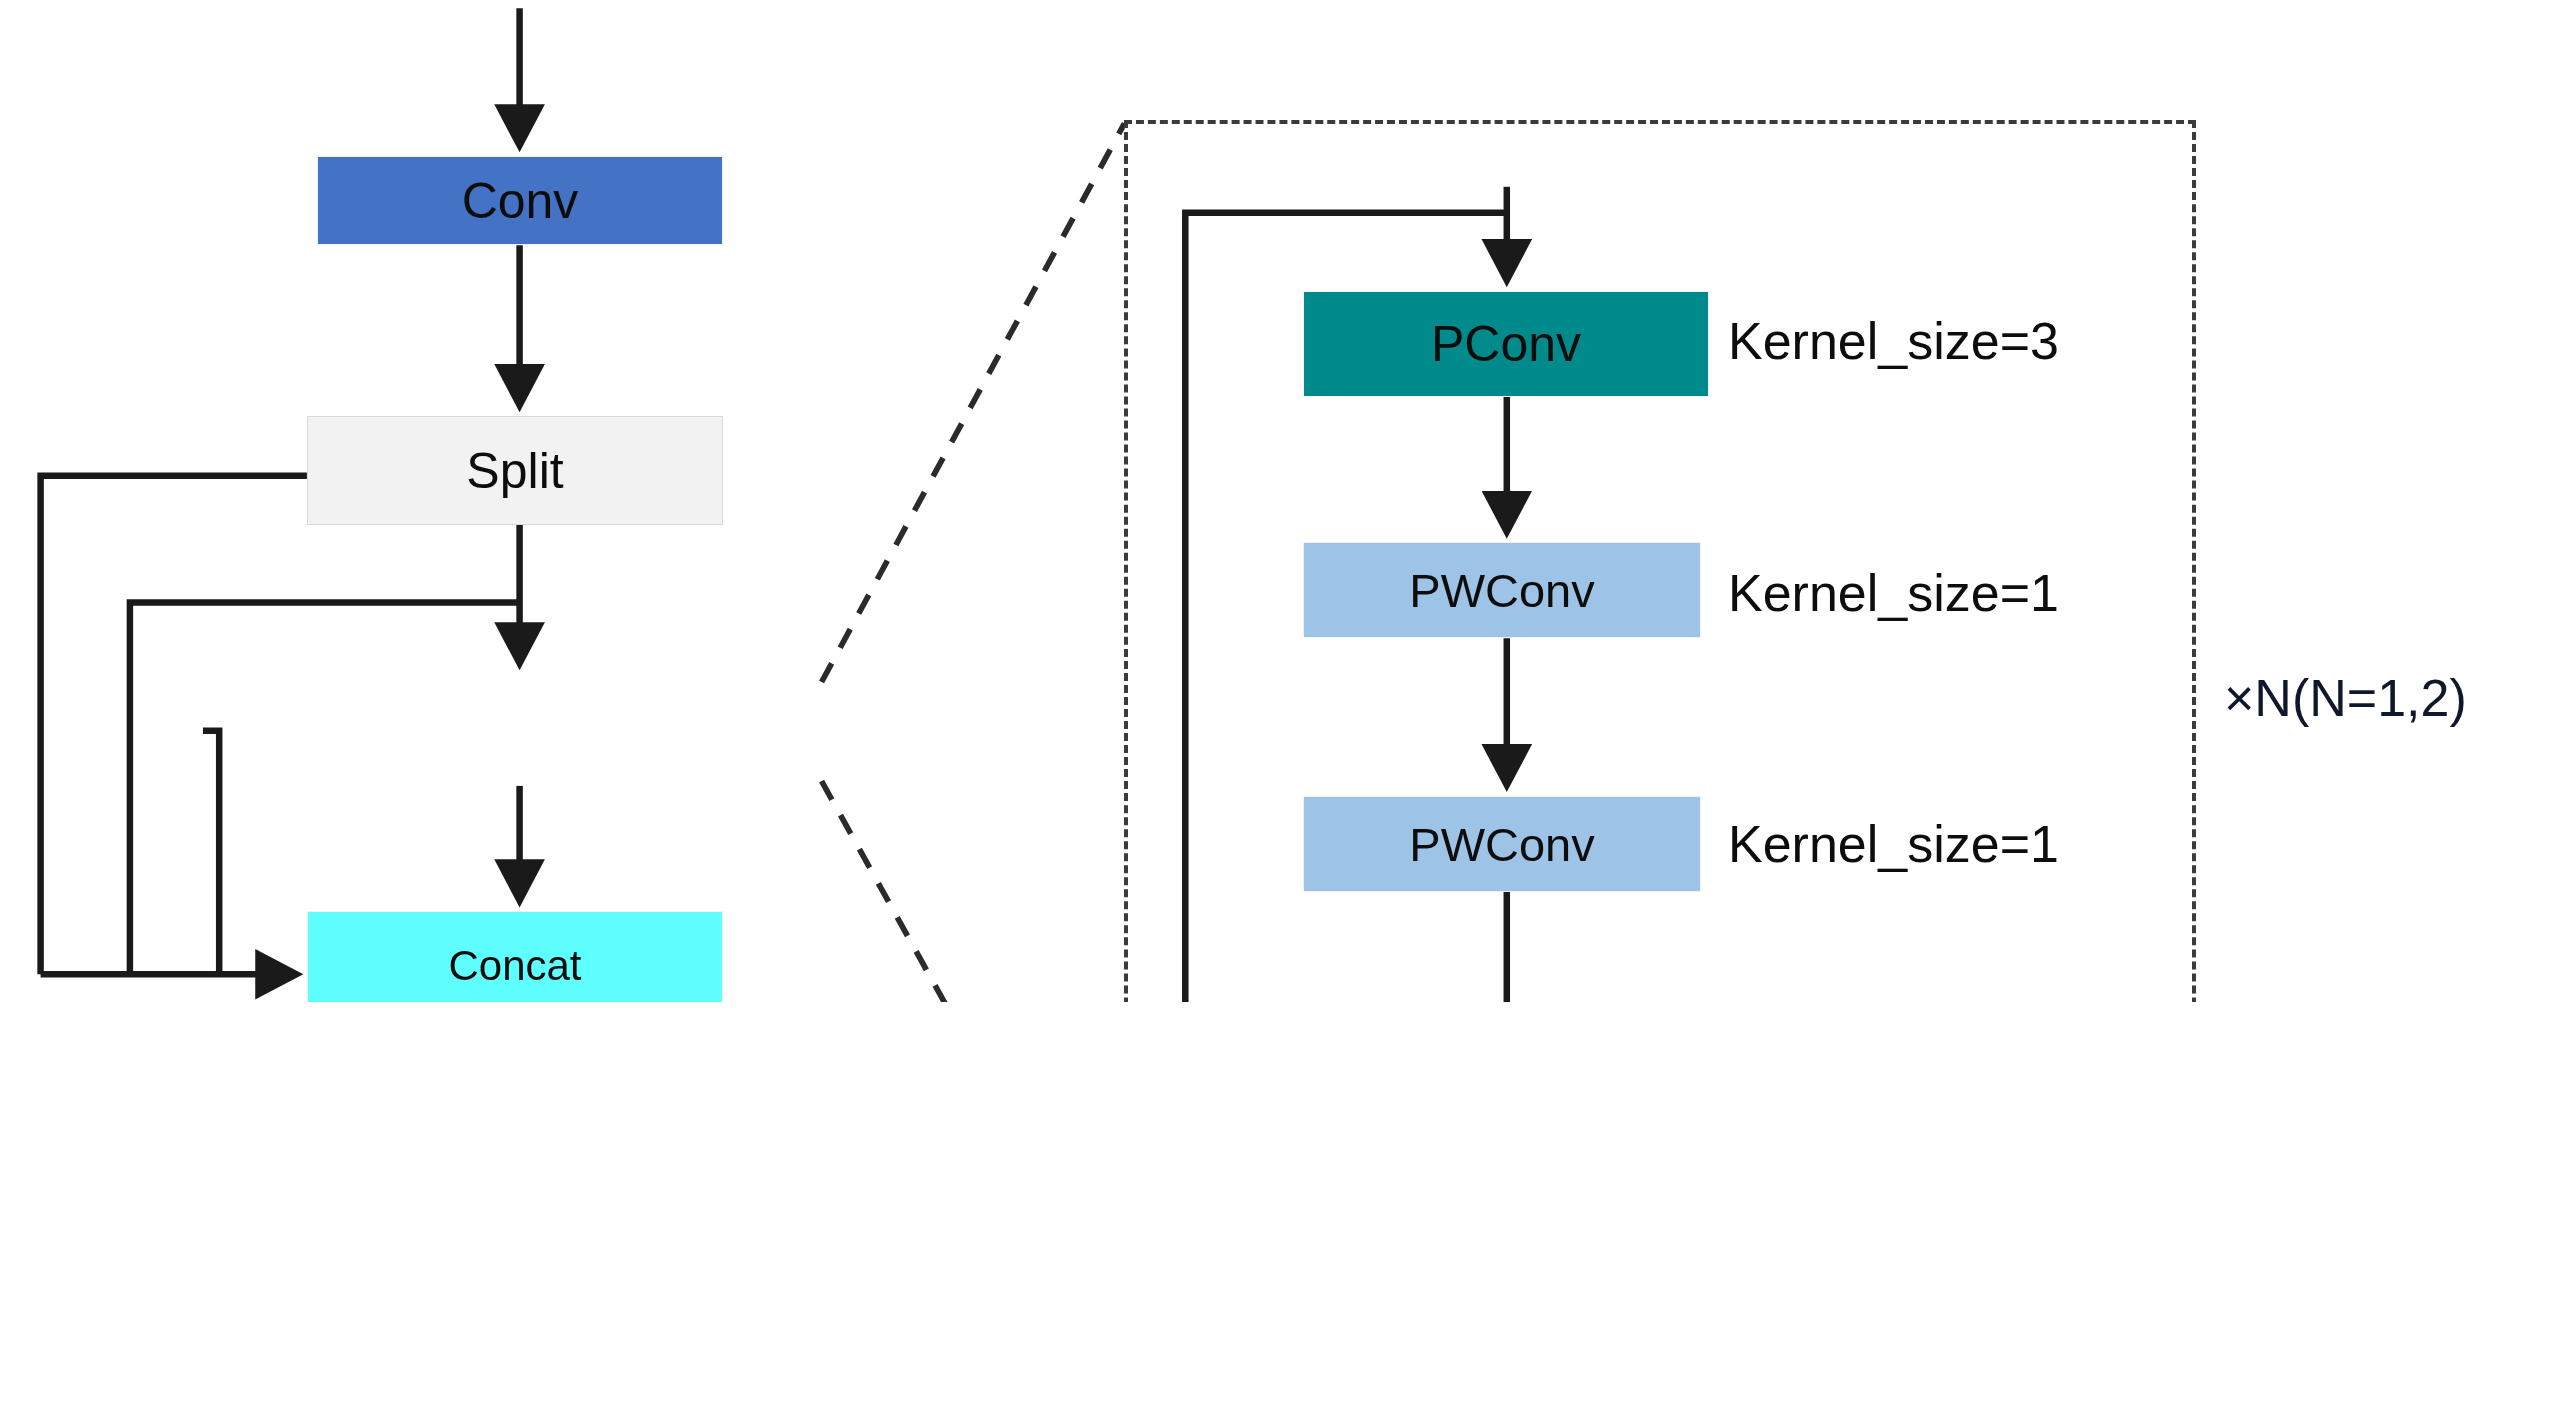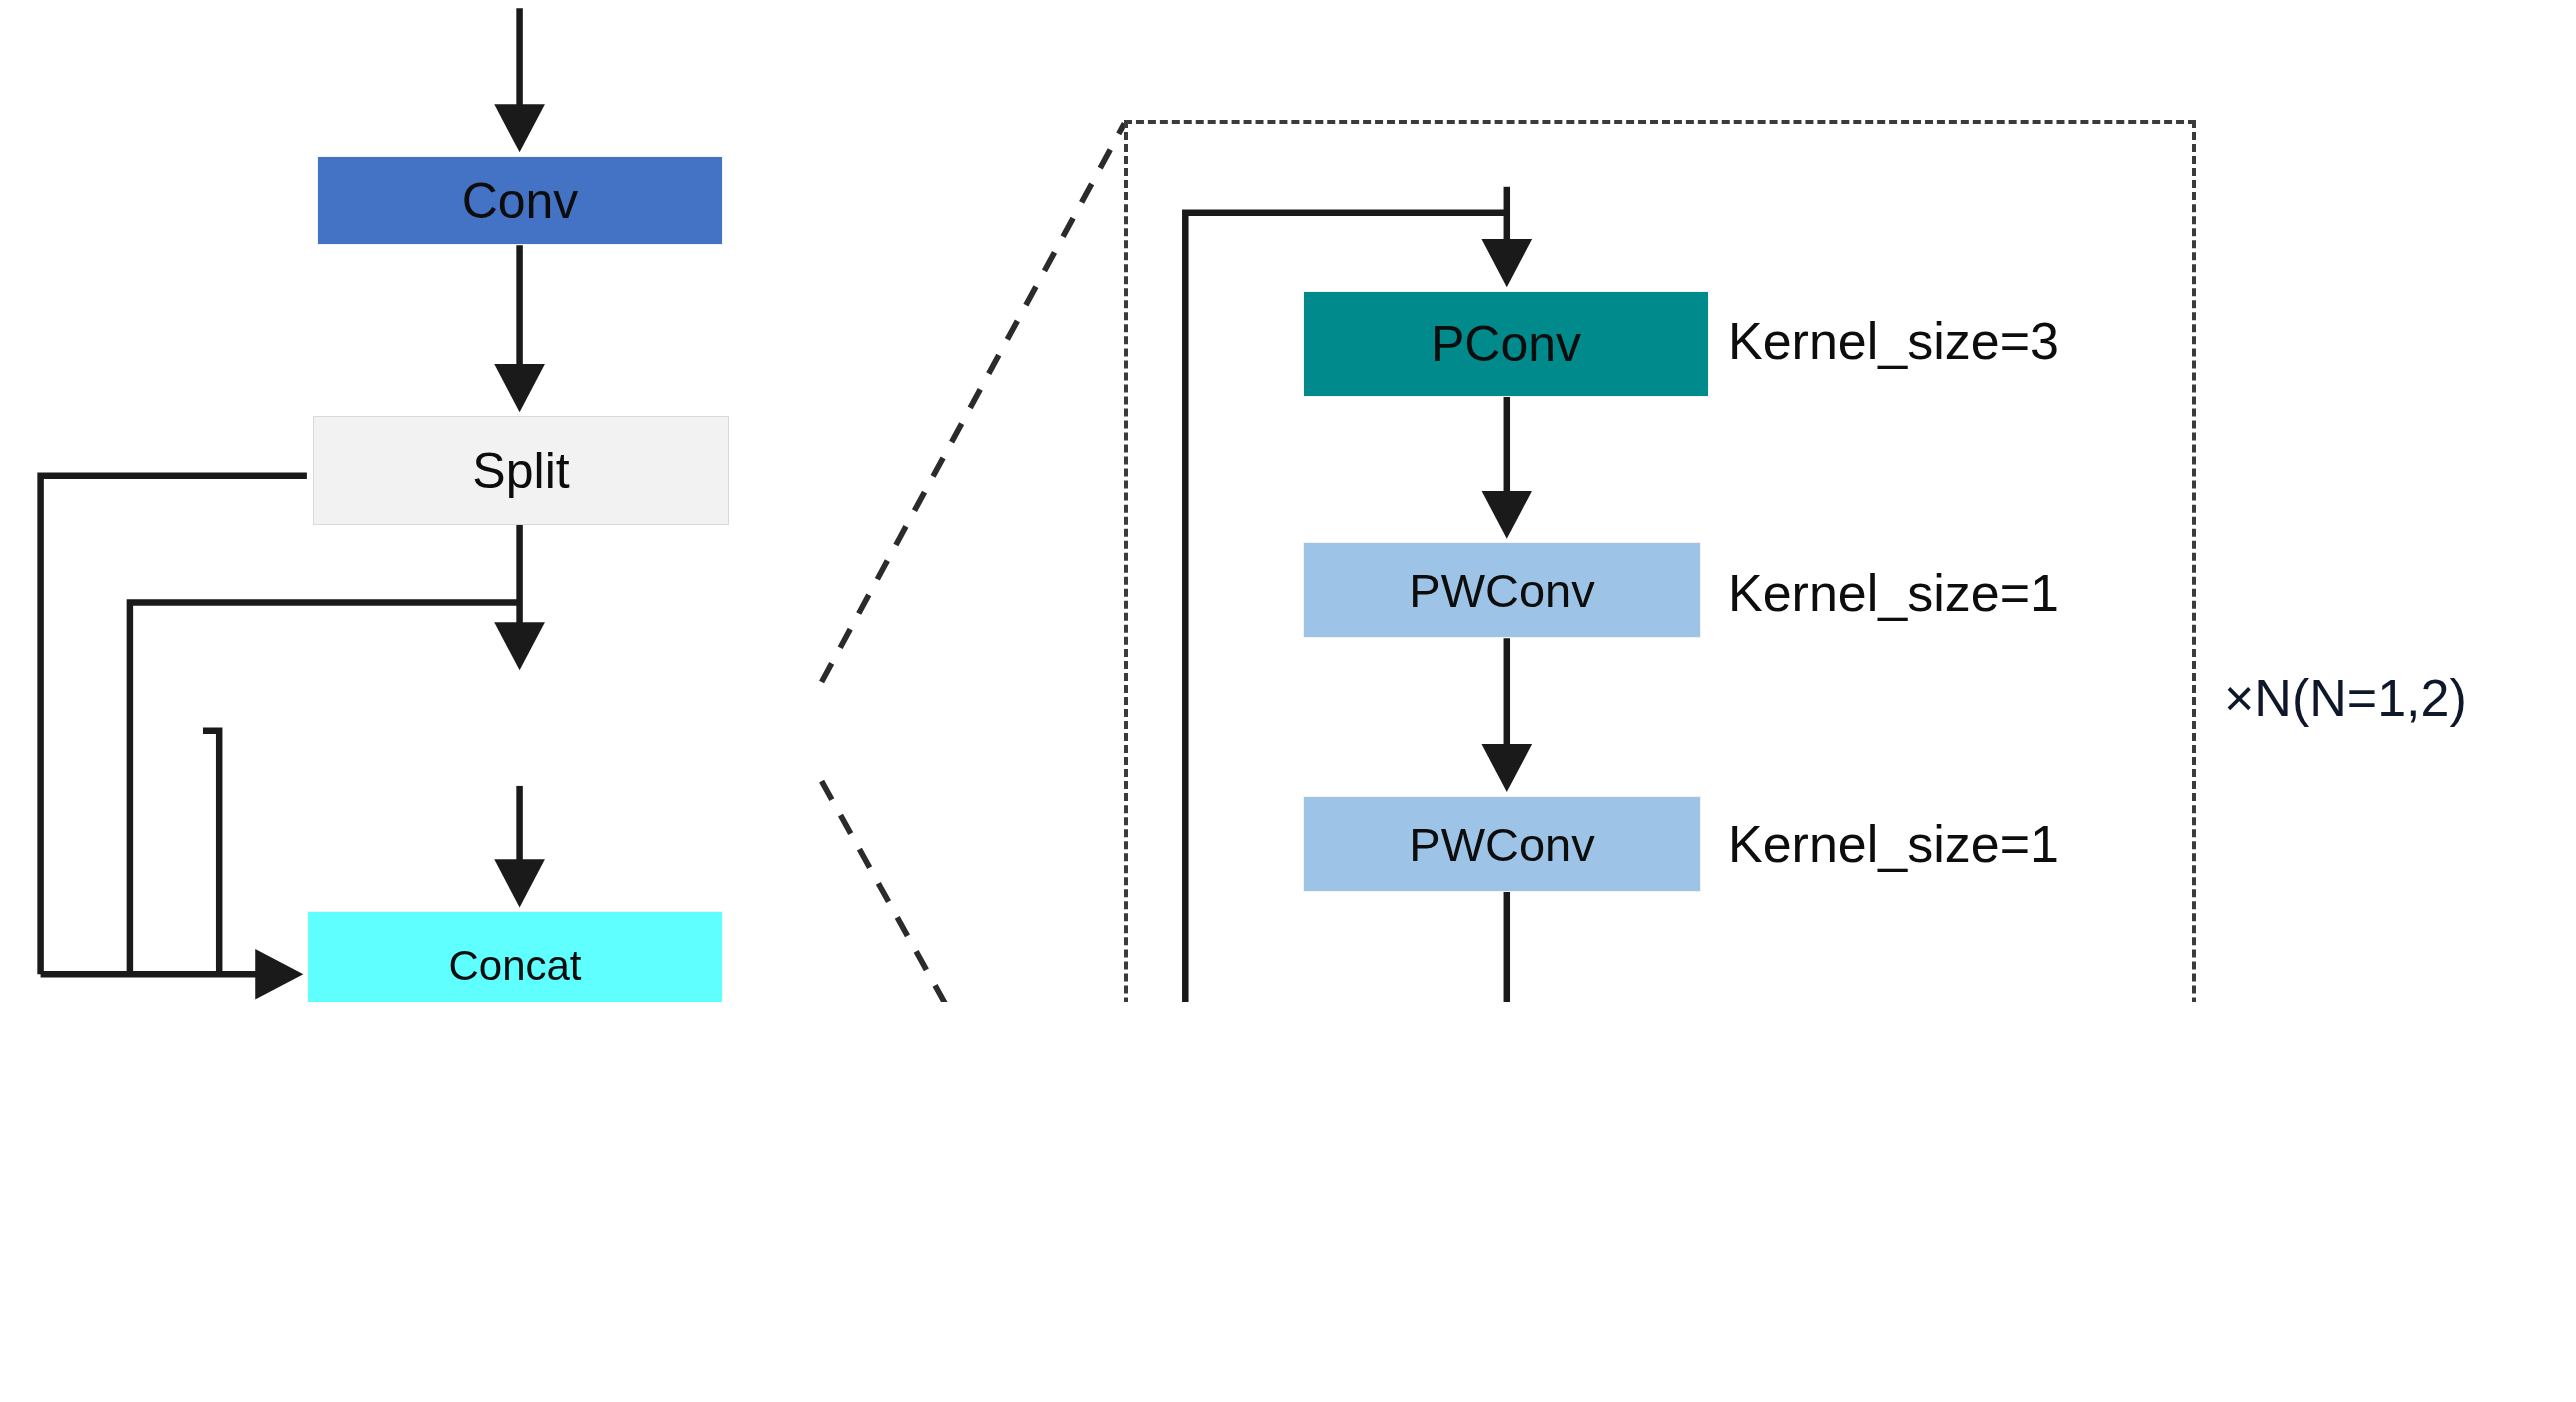--- a/index.html
+++ b/index.html
@@ -103,21 +103,21 @@
       <path d="M1856,1425 L1856,1596" marker-end="url(#ah)"></path>
     </g>
   </svg>
 
   <div class="dashed-box" id="dashedbox" style="left: 1124px; top: 120px; width: 1072px; height: 1210px;"></div>
 
   <div class="node n-conv" id="n-conv-top" style="left: 317px; top: 156px; width: 406px; height: 89px; font-size: 50px;">
     <span>Conv</span>
   </div>
 
-  <div class="node n-split" id="n-split" style="left: 307px; top: 416px; width: 416px; height: 109px; font-size: 50px; margin-left: 6px;">
+  <div class="node n-split" id="n-split" style="left: 307px; top: 416px; width: 416px; height: 109px; font-size: 50px;">
     <span>Split</span>
   </div>
 
 
   <div class="node n-concat" id="n-concat" style="left: 307px; top: 911px; width: 416px; height: 109px; font-size: 42px;">
     <span>Concat</span>
   </div>
 
   <div class="node n-conv" id="n-conv-bottom" style="left: 317px; top: 1151px; width: 406px; height: 89px; font-size: 50px;">
     <span>Conv</span>

